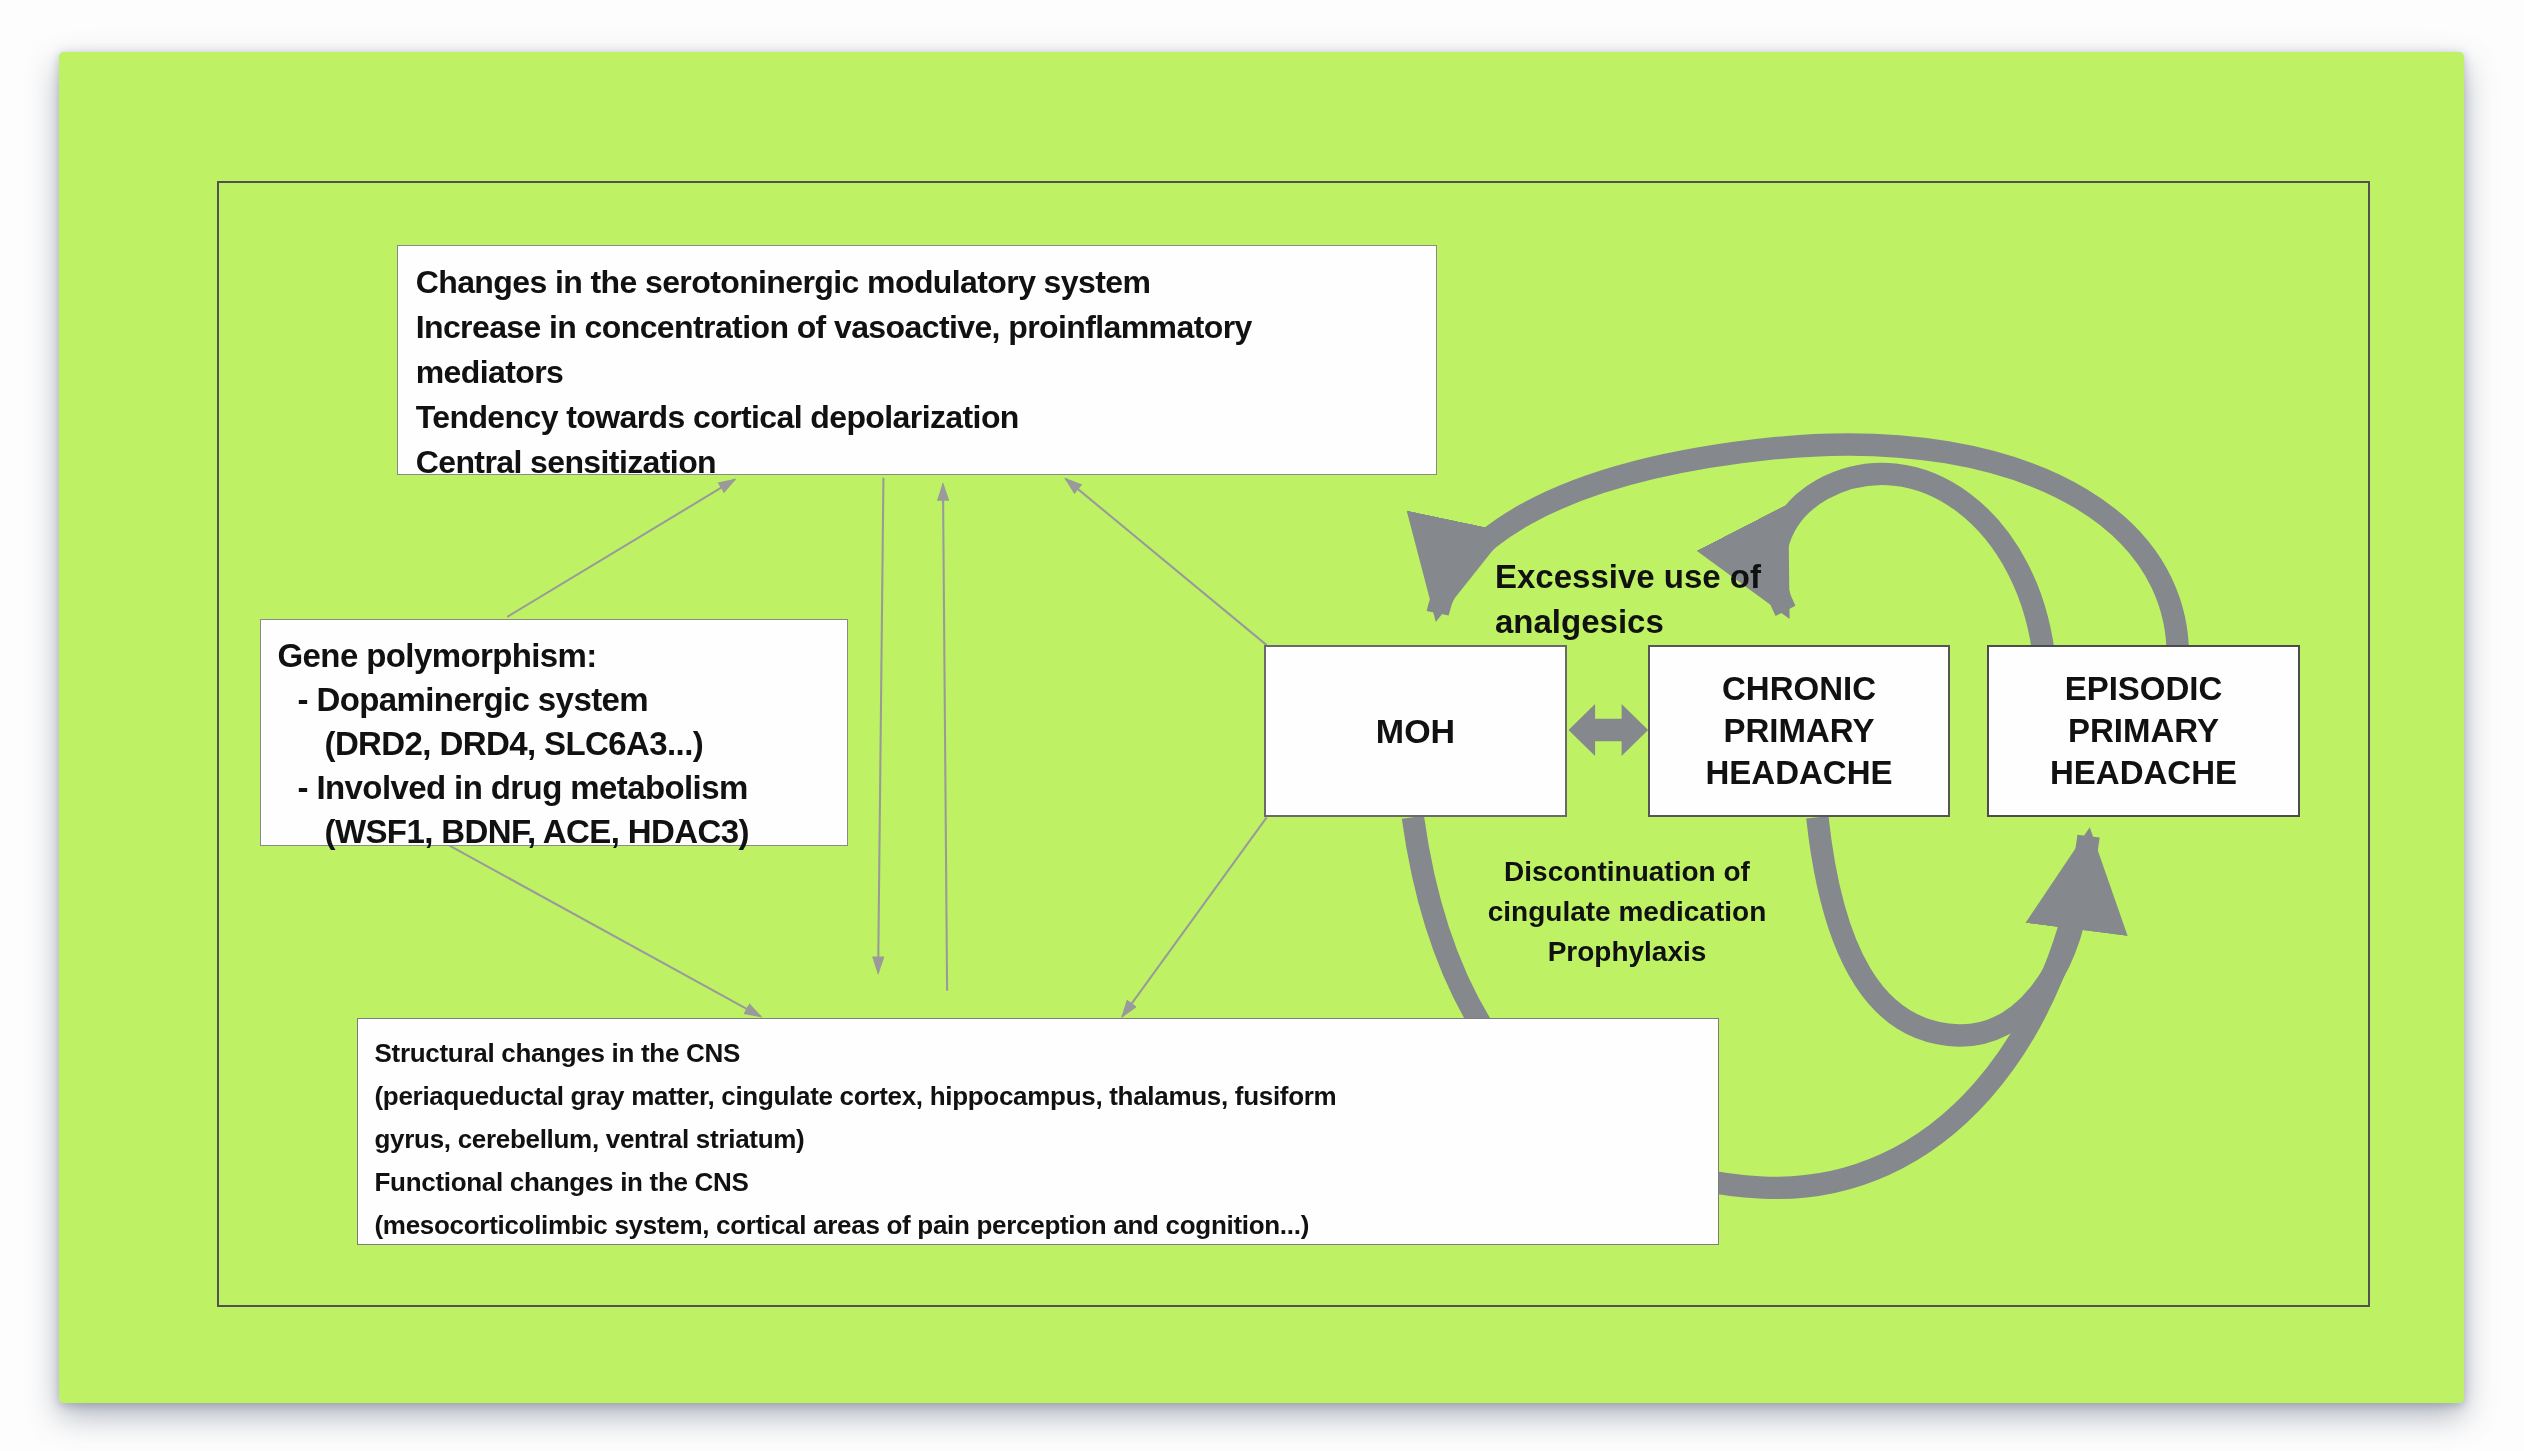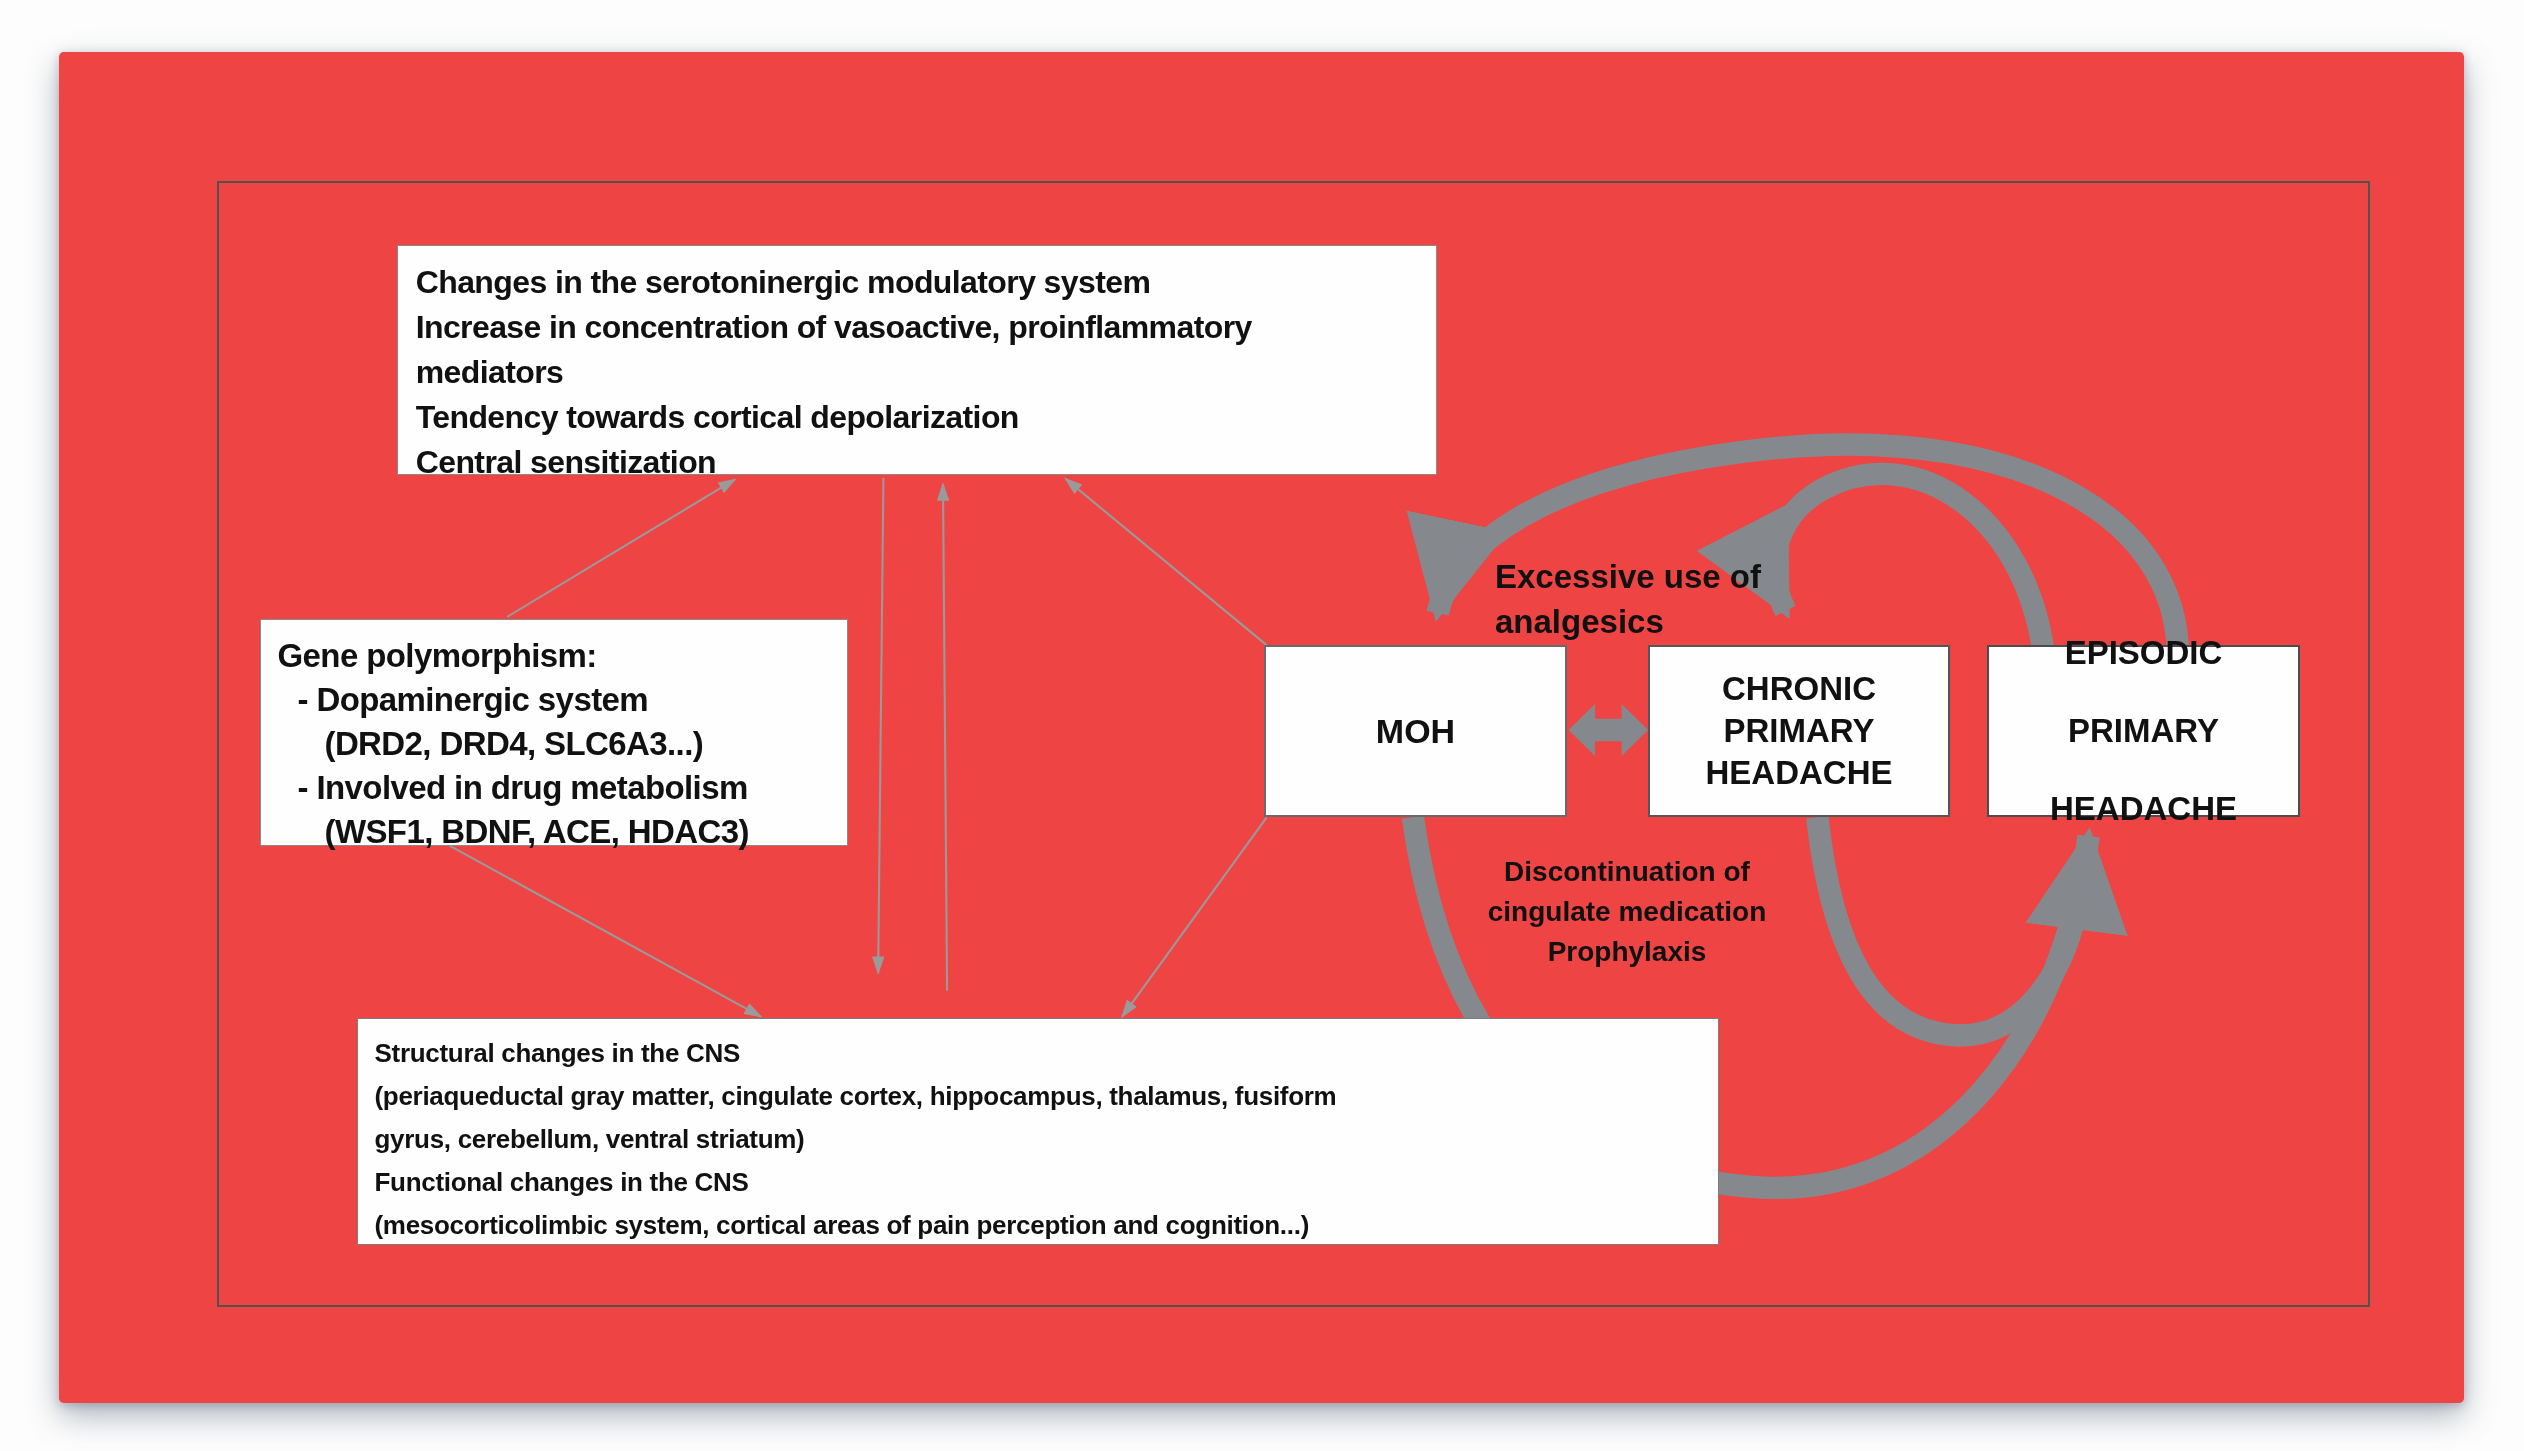--- a/index.html
+++ b/index.html
@@ -1,18 +1,18 @@
 <!DOCTYPE html>
 <html style="font-size:9.4px"><head>
 <meta charset="utf-8">
 <style>
   html,body{margin:0;padding:0;background:#fdfdfd;}
   #stage{position:relative;width:2525px;height:1451px;overflow:hidden;
          font-family:"Liberation Sans","DejaVu Sans",sans-serif;color:#111;}
-  #card{position:absolute;left:59px;top:52px;width:2405px;height:1351px;background:#ef4444;
+  #card{position:absolute;left:59px;top:52px;width:2405px;height:1351px;background:#bef264;
         border-radius:4.7px;box-shadow:0 13px 32px rgba(70,80,105,.42),0 2.9px 9.4px rgba(70,80,105,.28);}
   #frame{position:absolute;left:158px;top:129px;width:2149px;height:1122px;
          border:2.4px solid #525252;background:transparent;}
   svg.layer{position:absolute;left:0;top:0;}
   .box{position:absolute;background:#fefefe;box-sizing:border-box;white-space:nowrap;}
   .tbox{border:1.8px solid #8a8a8a;font-weight:bold;}
   .line{white-space:nowrap;}
   #top-box{left:338px;top:193px;width:1040px;height:230px;padding:14px 17.7px;
            font-size:32px;line-height:45px;letter-spacing:-0.6px;}
   #gene-box{left:201px;top:567px;width:588px;height:227px;padding:14px 16.5px;
@@ -20,21 +20,21 @@
   #cns-box{left:298px;top:966px;width:1362px;height:227px;padding:13px 16.5px;
            font-size:26px;line-height:43px;letter-spacing:-0.3px;border-color:#7d7d7d;}
   .ind1{padding-left:20px;}
   .ind2{padding-left:47px;}
   .hbox{display:flex;flex-direction:column;align-items:center;justify-content:center;
         font-weight:bold;text-align:center;}
   #moh-box{left:1205px;top:593px;width:303px;height:172px;border:2.4px solid #6a6a6a;font-size:34px;}
   #chronic-box{left:1589px;top:593px;width:302px;height:172px;border:2.4px solid #565656;
                font-size:33px;line-height:42px;}
   #episodic-box{left:1928px;top:593px;width:313px;height:172px;border:2.4px solid #4c4c4c;
-                font-size:33px;line-height:42px;gap:36px;}
+                font-size:33px;line-height:42px;}
   .annot{position:absolute;font-weight:bold;}
   #excessive-label{left:1436px;top:502px;font-size:33px;line-height:45px;text-align:left;}
   #discontinuation-label{left:1409px;top:800px;width:318px;font-size:28px;line-height:40px;text-align:center;}
 </style>
 </head>
 <body>
 
 <div id="stage">
   <div id="card">
     <div id="frame"></div>

